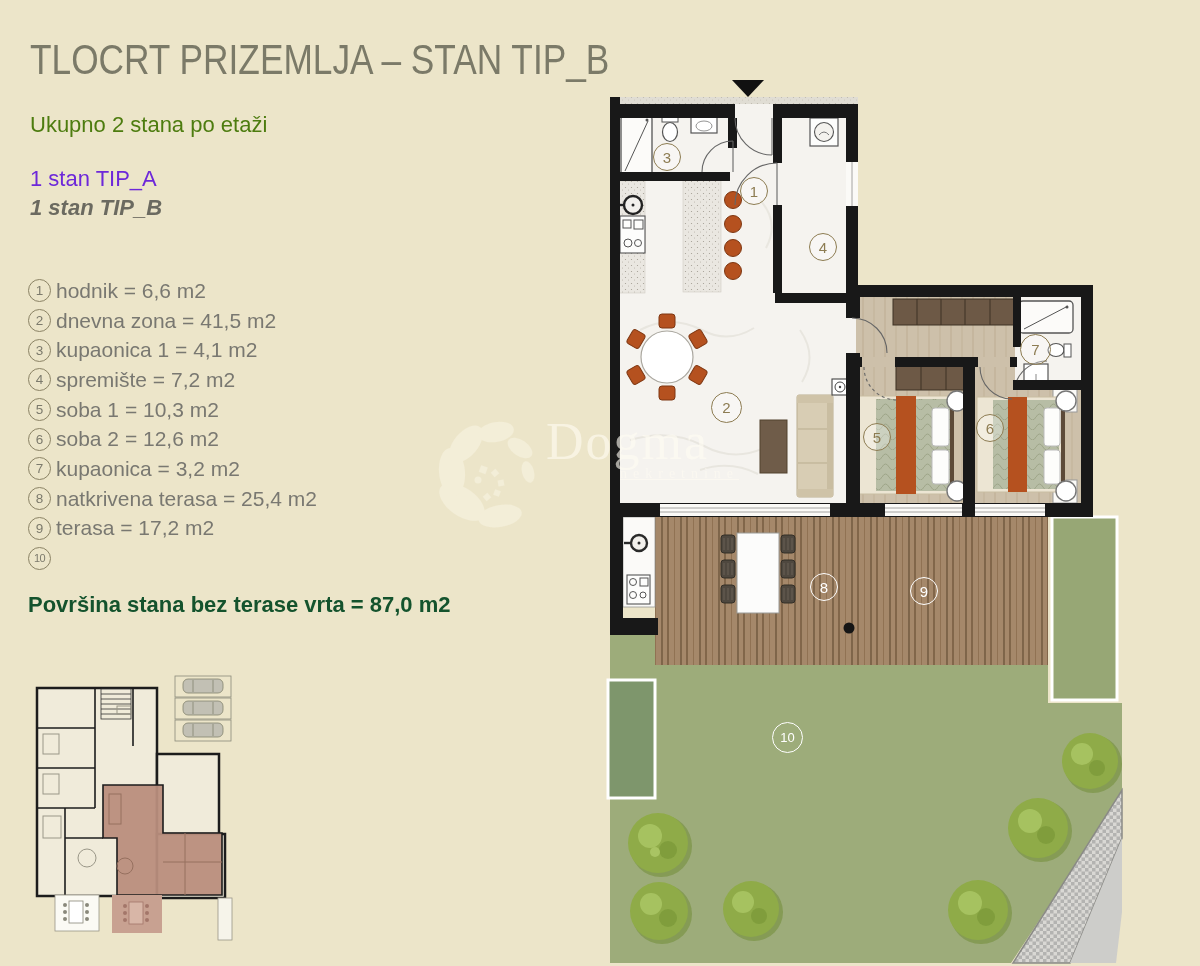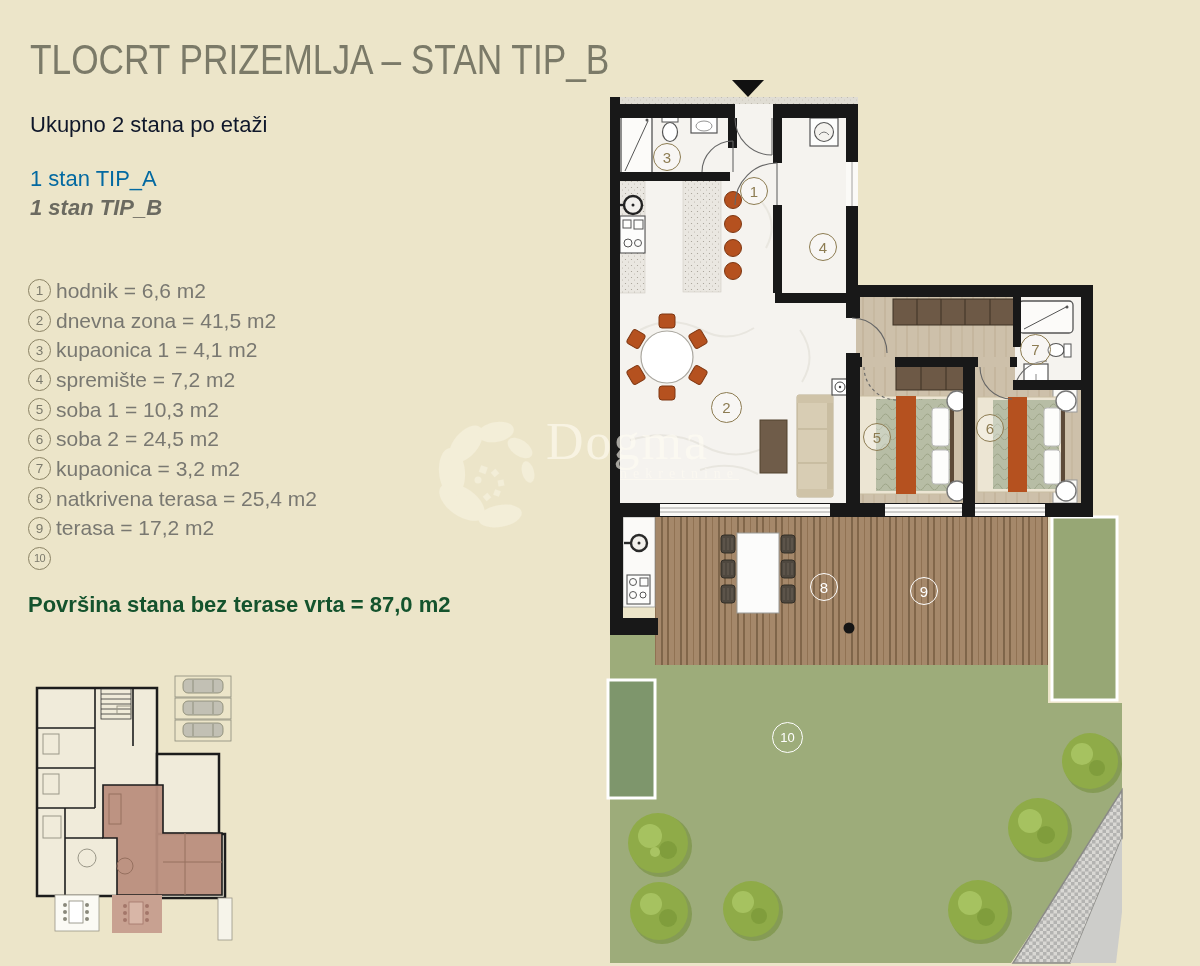--- a/index.html
+++ b/index.html
@@ -8,22 +8,22 @@
     background:#ece5c9;
     font-family:"Liberation Sans", sans-serif;
   }
   .abs{position:absolute;}
   
   .title{
     left:30px;top:6px;width:760px;
     font-size:43px;font-weight:400;color:#7b7a68;letter-spacing:0px;
     transform:scaleX(0.82);transform-origin:0 50%;white-space:nowrap;
   }
-  .info-line{left:30px;font-size:22px;color:#0f172a;white-space:nowrap;}
-  .tip-a{top:166px;color:#0369a1;}
+  .info-line{left:30px;font-size:22px;color:#4d7c0f;white-space:nowrap;}
+  .tip-a{top:166px;color:#6d28d9;}
   .tip-b{top:195px;font-weight:bold;color:#6b6a60;font-style:italic;}
   .legend{left:28px;top:276px;list-style:none;margin:0;padding:0;}
   .legend li{display:flex;align-items:center;height:29.7px;}
   .lnum{
     width:23px;height:23px;border:1.6px solid #8b8365;border-radius:50%;
     display:inline-flex;align-items:center;justify-content:center;
     font-size:13.5px;color:#7c7a6c;flex:none;box-sizing:border-box;
   }
   .legend li:last-child .lnum{font-size:11px;letter-spacing:-0.5px;}
   .ltext{margin-left:5px;font-size:21px;color:#797871;white-space:nowrap;}
@@ -75,21 +75,21 @@
   <li>
       <span class="lnum">4</span>
       <span class="ltext">spremište = 7,2 m2</span>
     </li>
   <li>
       <span class="lnum">5</span>
       <span class="ltext">soba 1 = 10,3 m2</span>
     </li>
   <li>
       <span class="lnum">6</span>
-      <span class="ltext">soba 2 = 24,5 m2</span>
+      <span class="ltext">soba 2 = 12,6 m2</span>
     </li>
   <li>
       <span class="lnum">7</span>
       <span class="ltext">kupaonica = 3,2 m2</span>
     </li>
   <li>
       <span class="lnum">8</span>
       <span class="ltext">natkrivena terasa = 25,4 m2</span>
     </li>
   <li>

